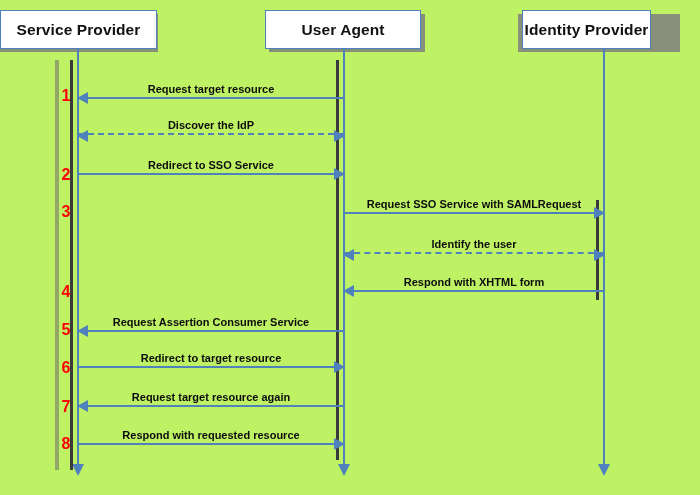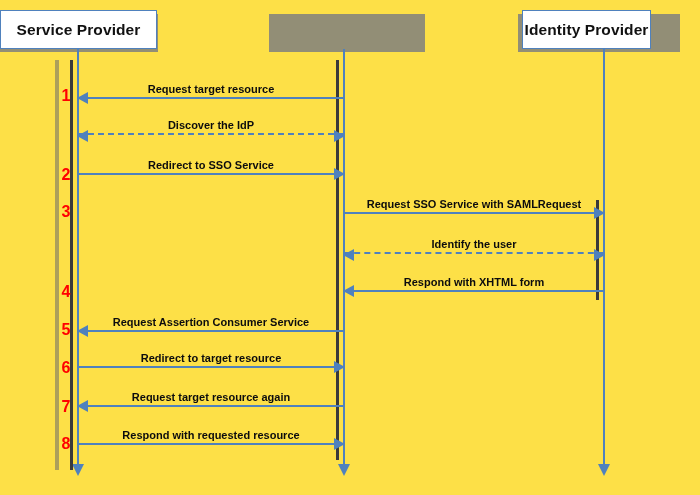--- a/index.html
+++ b/index.html
@@ -4,21 +4,21 @@
 <style>
   html, body {
     margin: 0;
     padding: 0;
     background: #000000;
   }
   #canvas {
     position: relative;
     width: 700px;
     height: 495px;
-    background: #fde047;
+    background: #bef264;
     overflow: hidden;
     font-family: "Liberation Sans", sans-serif;
   }
 
   
   .actor-box {
     position: absolute;
     background: #ffffff;
     border: 1px solid #4f81bd;
     box-sizing: border-box;
@@ -123,20 +123,23 @@
 <body>
 
 <div id="canvas">
 
   <div class="actor-shadow" style="left:0px; top:14px; width:158px; height:38px;"></div>
   <div class="actor-box" style="left:0px; top:10px; width:157px; height:39px;">
     <span class="actor-label">Service Provider</span>
   </div>
 
   <div class="actor-shadow" style="left:269px; top:14px; width:156px; height:38px;"></div>
+  <div class="actor-box" style="left:265px; top:10px; width:156px; height:39px;">
+    <span class="actor-label">User Agent</span>
+  </div>
 
   <div class="actor-shadow" style="left:518px; top:14px; width:162px; height:38px;"></div>
   <div class="actor-box" style="left:522px; top:10px; width:129px; height:39px;">
     <span class="actor-label">Identity Provider</span>
   </div>
 
   <div class="lifeline" style="left:77px; top:49px; height:418px;"></div>
   <div class="lifeline-head" style="left:72px; top:464px;"></div>
 
   <div class="lifeline" style="left:343px; top:49px; height:418px;"></div>

